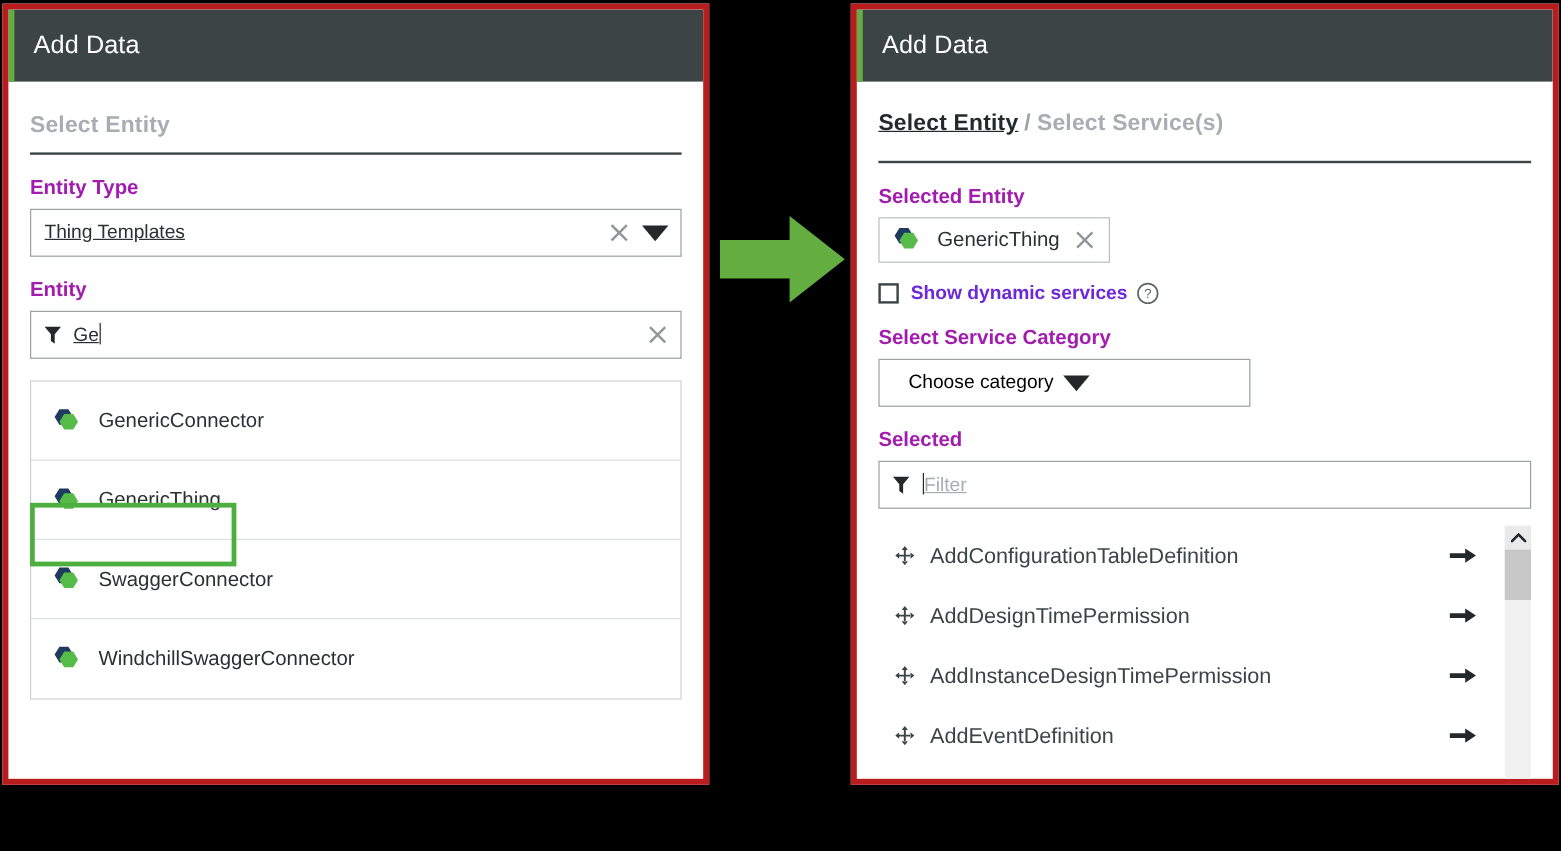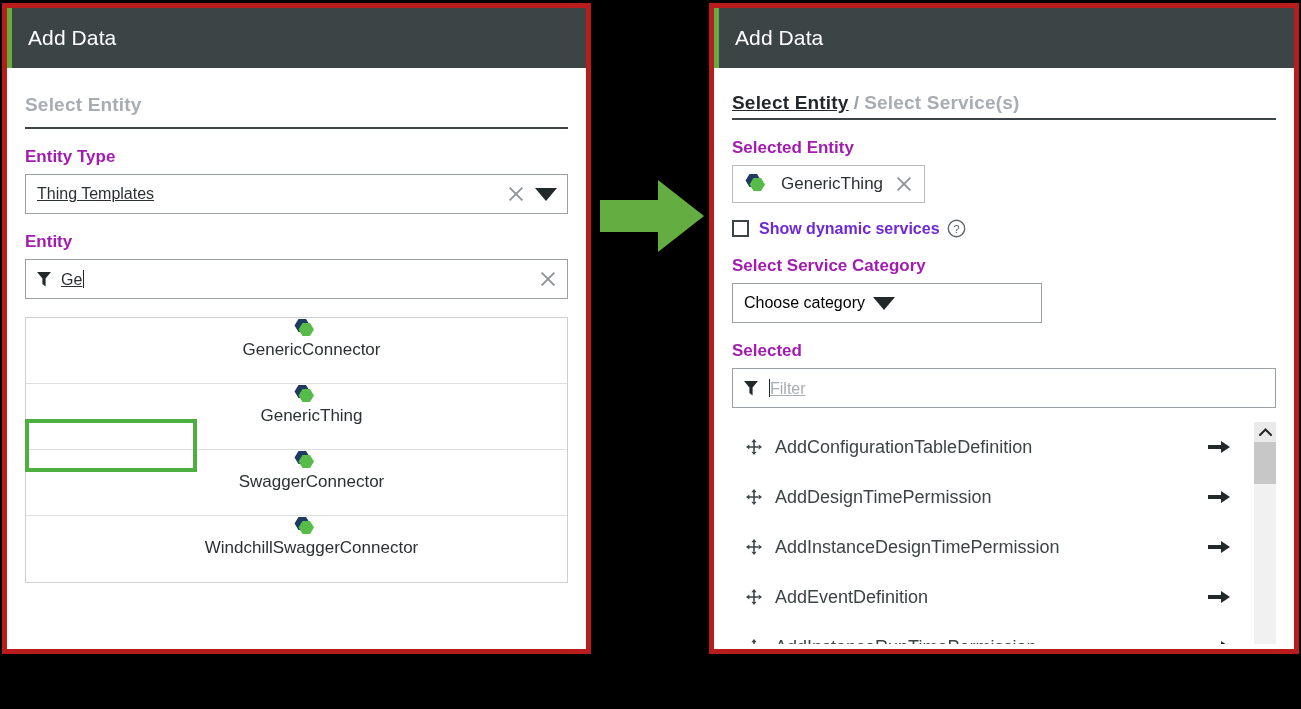--- a/index.html
+++ b/index.html
@@ -61,21 +61,21 @@
     font-size: 19px;
     font-weight: bold;
     color: #a7adb3;
     padding-top: 26px;
     padding-bottom: 11px;
     border-bottom: 2px solid #3c4445;
     letter-spacing: .2px;
   }
   .breadcrumb {
     padding-top: 24px;
-    padding-bottom: 4px;
+    padding-bottom: 20px;
     border-bottom: 2px solid #3c4445;
     font-size: 19px;
     font-weight: bold;
     letter-spacing: .2px;
     white-space: nowrap;
   }
   .breadcrumb .crumb-active {
     color: #23292b;
     text-decoration: underline;
   }
@@ -165,21 +165,20 @@
     border: 1px solid #cdd0d2;
     border-bottom: 1px solid #cdd0d2;
   }
   .result-row {
     height: 66px;
     display: flex;
     align-items: center;
     padding-left: 18px;
     border-bottom: 1px solid #dcdfe1;
     box-sizing: border-box;
-    flex-direction: column;
   }
   .result-row:last-child { border-bottom: none; }
   .result-row .row-label {
     font-size: 17px;
     color: #2b3133;
     margin-left: 12px;
   }
 
   
   .ent-icon { flex: 0 0 auto; display: block; }
@@ -242,21 +241,21 @@
   }
 
   
   .select-box {
     width: 310px;
     border: 1px solid #9aa0a3;
     height: 40px;
     display: flex;
     align-items: center;
     box-sizing: border-box;
-    padding: 0 10px 0 11px;
+    padding: 0 10px 0 24px;
     background: #fff;
   }
 
   
   .svc-list {
     position: relative;
     margin-top: 14px;
     height: 222px;
     overflow: hidden;
   }

